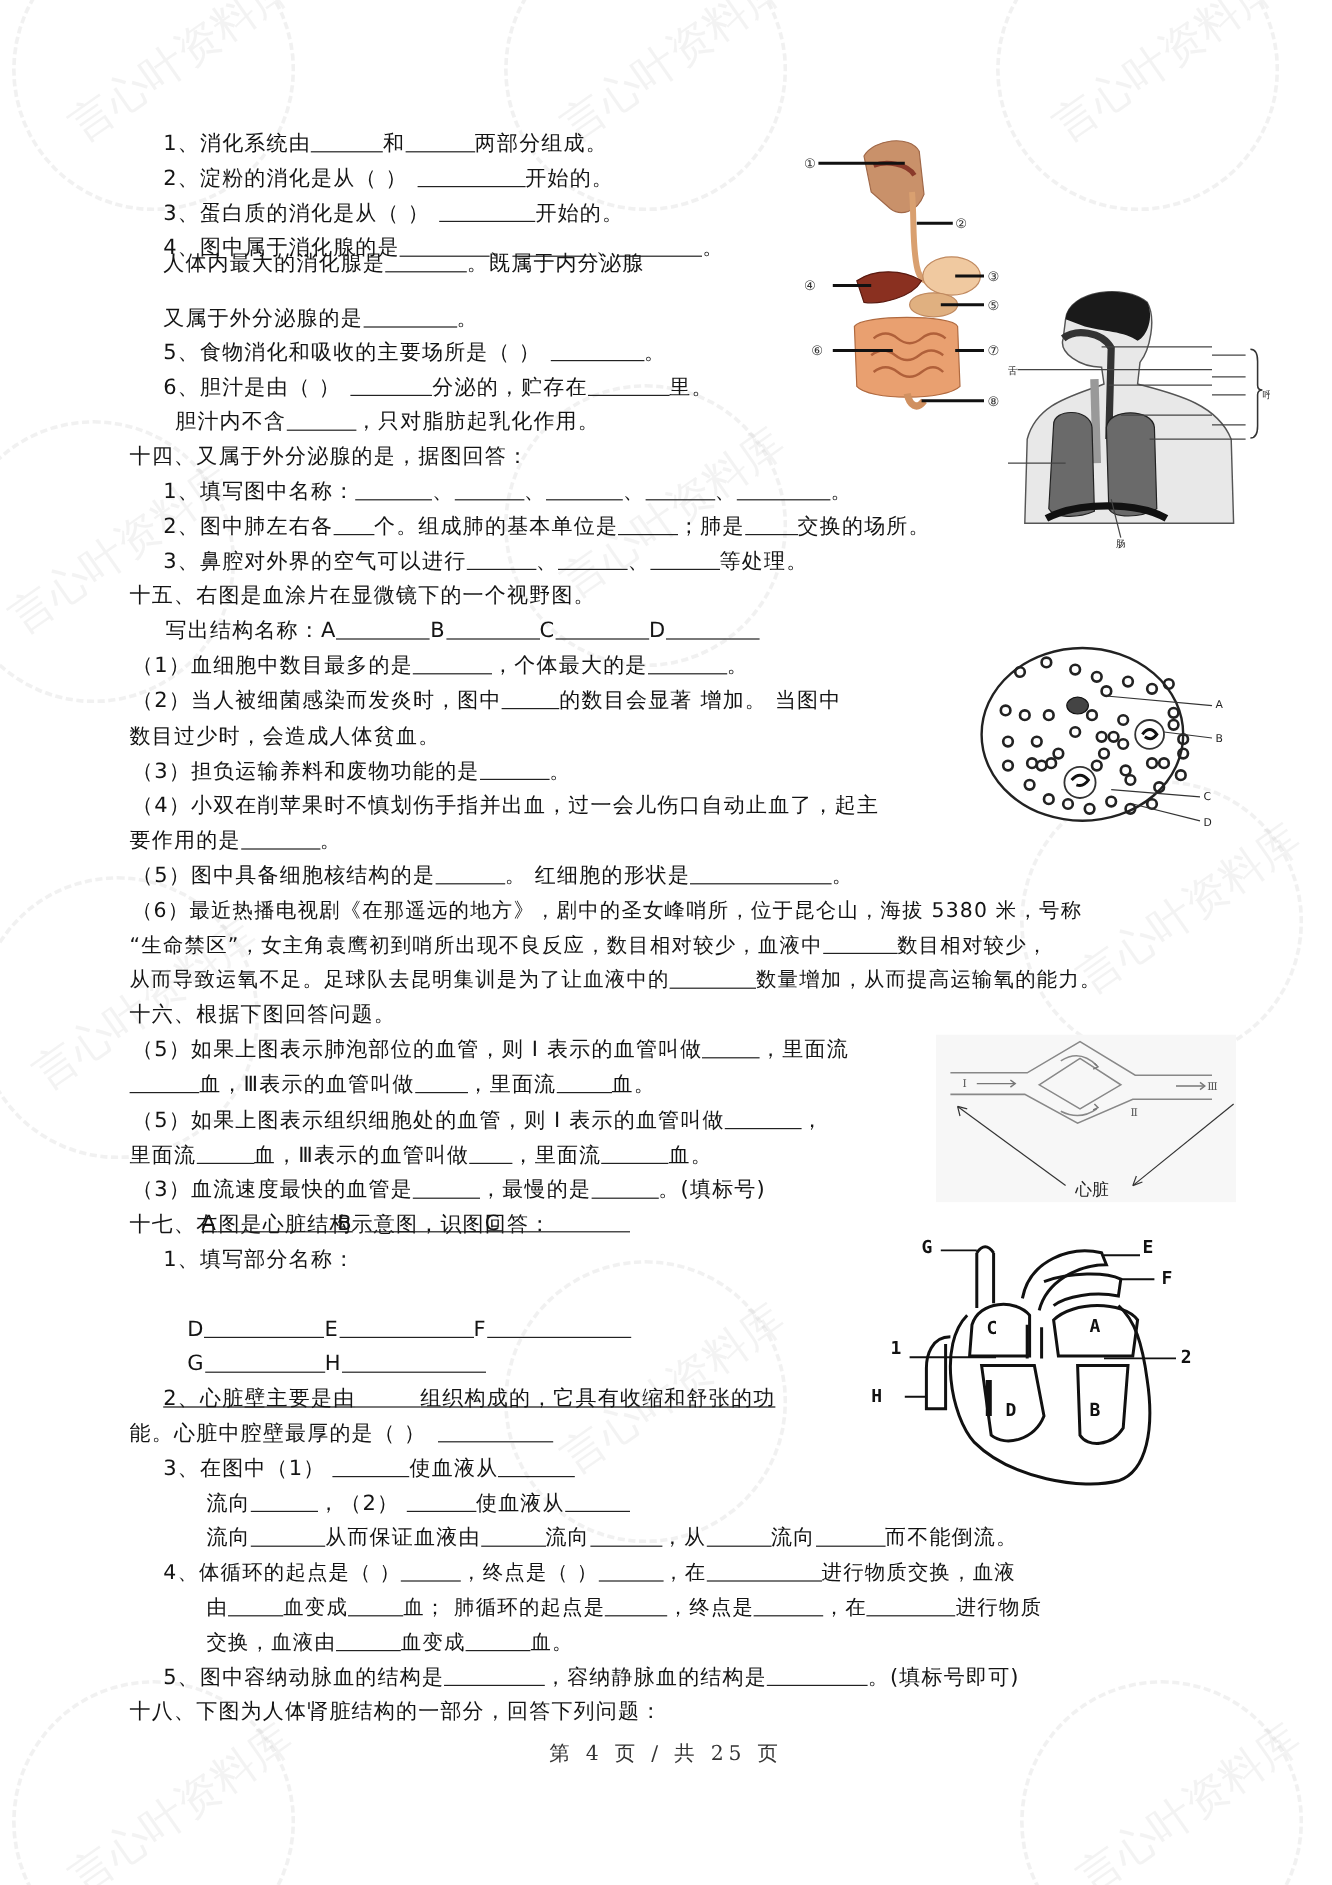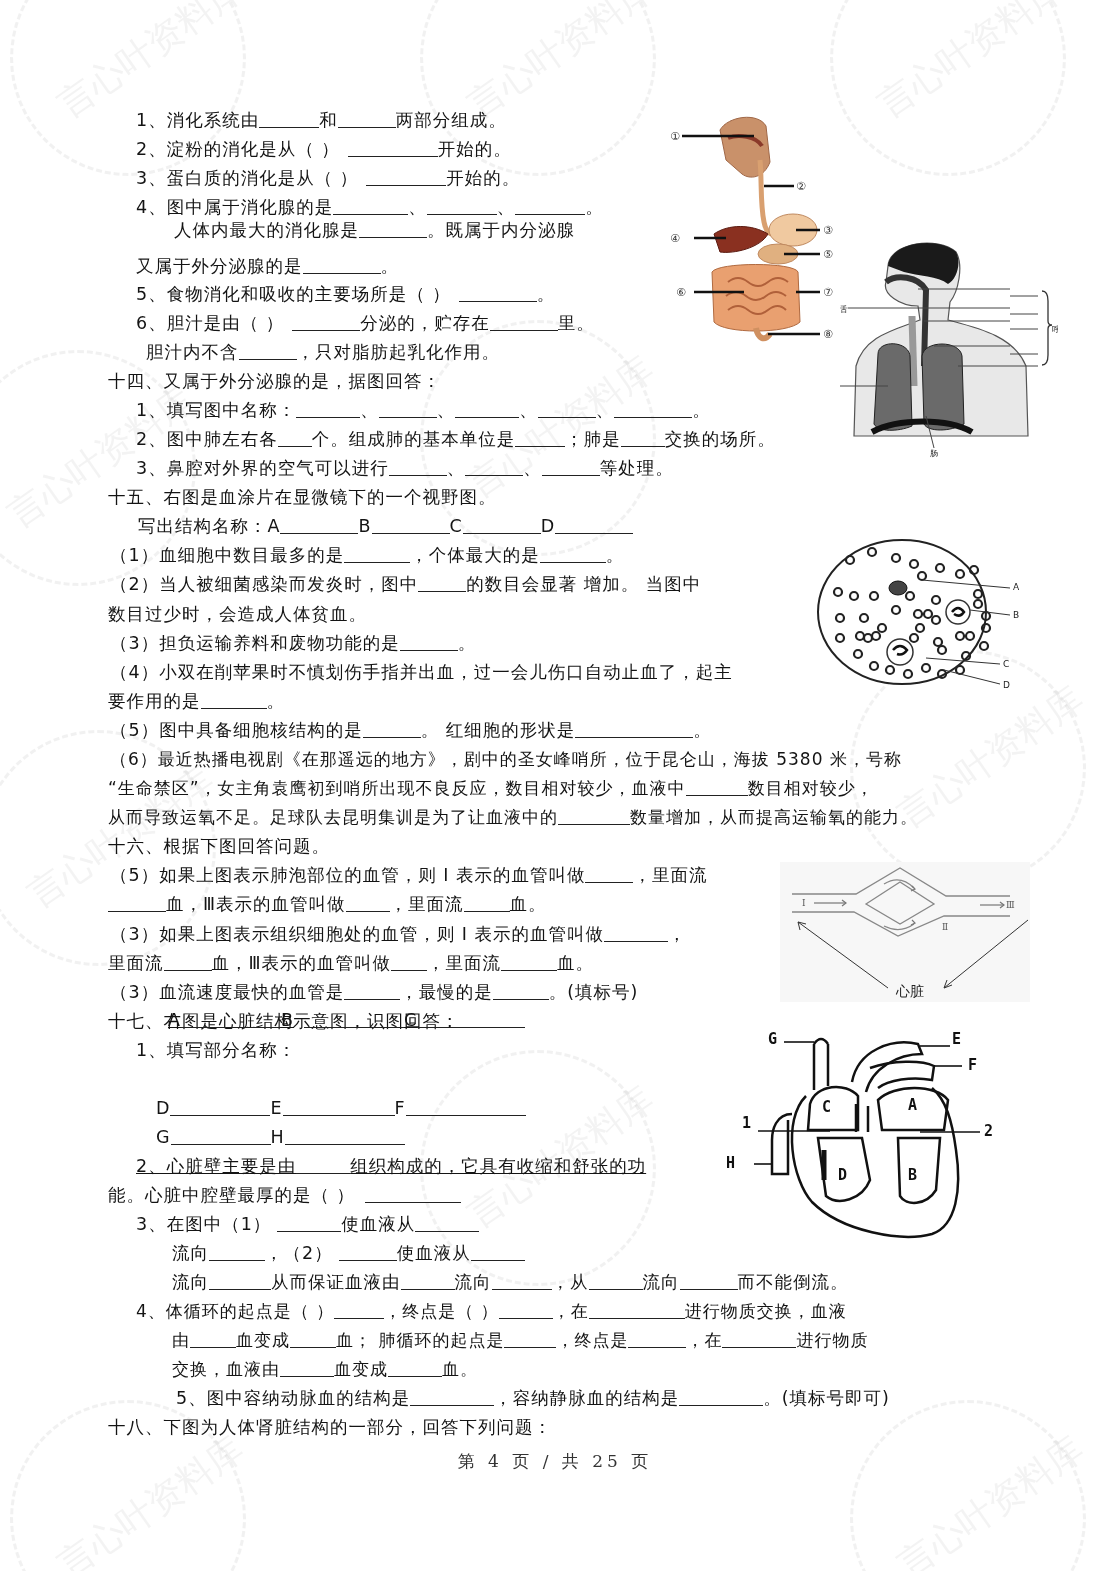--- a/index.html
+++ b/index.html
@@ -68,21 +68,21 @@
   </div>
   <div class="line" style="left:136px;top:135px;">
     <span>2、淀粉的消化是从（    ）</span><span class="b" style="width:90px;margin-left:8px"></span><span>开始的。</span>
   </div>
   <div class="line" style="left:136px;top:164px;">
     <span>3、蛋白质的消化是从（    ）</span><span class="b" style="width:80px;margin-left:8px"></span><span>开始的。</span>
   </div>
   <div class="line" style="left:136px;top:193px;">
     <span>4、图中属于消化腺的是</span><span class="b" style="width:75px"></span><span>、</span><span class="b" style="width:70px"></span><span>、</span><span class="b" style="width:70px"></span><span>。</span>
   </div>
-  <div class="line" style="left:136px;top:216px;margin-left:38px;">
+  <div class="line" style="left:136px;top:206px;">
     <span>人体内最大的消化腺是</span><span class="b" style="width:68px"></span><span>。既属于内分泌腺</span>
   </div>
   <div class="line" style="left:136px;top:252px;">
     <span>又属于外分泌腺的是</span><span class="b" style="width:78px"></span><span>。</span>
   </div>
   <div class="line" style="left:136px;top:280px;">
     <span>5、食物消化和吸收的主要场所是（    ）</span><span class="b" style="width:78px;margin-left:8px"></span><span>。</span>
   </div>
   <div class="line" style="left:136px;top:309px;">
     <span>6、胆汁是由（   ）</span><span class="b" style="width:68px;margin-left:8px"></span><span>分泌的，贮存在</span><span class="b" style="width:68px"></span><span>里。</span>
@@ -271,21 +271,21 @@
 
 <div>
   <div class="line" style="left:108px;top:832px;">十六、根据下图回答问题。</div>
   <div class="line" style="left:110px;top:861px;">
     <span>（5）如果上图表示肺泡部位的血管，则 Ⅰ 表示的血管叫做</span><span class="b" style="width:48px"></span><span>，里面流</span>
   </div>
   <div class="line" style="left:108px;top:890px;">
     <span class="b" style="width:58px"></span><span>血，Ⅲ表示的血管叫做</span><span class="b" style="width:44px"></span><span>，里面流</span><span class="b" style="width:46px"></span><span>血。</span>
   </div>
   <div class="line" style="left:110px;top:920px;">
-    <span>（3）如果上图表示组织细胞处的血管，则 Ⅰ 表示的血管叫做</span><span class="b" style="width:64px"></span><span>，</span>
+    <span>（5）如果上图表示组织细胞处的血管，则 Ⅰ 表示的血管叫做</span><span class="b" style="width:64px"></span><span>，</span>
   </div>
   <div class="line" style="left:108px;top:949px;">
     <span>里面流</span><span class="b" style="width:48px"></span><span>血，Ⅲ表示的血管叫做</span><span class="b" style="width:36px"></span><span>，里面流</span><span class="b" style="width:56px"></span><span>血。</span>
   </div>
   <div class="line" style="left:110px;top:978px;">
     <span>（3）血流速度最快的血管是</span><span class="b" style="width:56px"></span><span>，最慢的是</span><span class="b" style="width:56px"></span><span>。(填标号)</span>
   </div>
 </div>
 
 <div class="fig" style="left:780px;top:862px;width:250px;height:140px;">
@@ -350,21 +350,21 @@
   </div>
   <div class="line" style="left:136px;top:1297px;font-size:17px;">
     <span>4、体循环的起点是（   ）</span><span class="b" style="width:50px"></span><span>，终点是（    ）</span><span class="b" style="width:54px"></span><span>，在</span><span class="b" style="width:96px"></span><span>进行物质交换，血液</span>
   </div>
   <div class="line" style="left:172px;top:1326px;font-size:17px;">
     <span>由</span><span class="b" style="width:46px"></span><span>血变成</span><span class="b" style="width:46px"></span><span>血；  肺循环的起点是</span><span class="b" style="width:52px"></span><span>，终点是</span><span class="b" style="width:58px"></span><span>，在</span><span class="b" style="width:74px"></span><span>进行物质</span>
   </div>
   <div class="line" style="left:172px;top:1355px;font-size:17px;">
     <span>交换，血液由</span><span class="b" style="width:54px"></span><span>血变成</span><span class="b" style="width:54px"></span><span>血。</span>
   </div>
-  <div class="line" style="left:136px;top:1384px;margin-left:40px;">
+  <div class="line" style="left:136px;top:1384px;">
     <span>5、图中容纳动脉血的结构是</span><span class="b" style="width:84px"></span><span>，容纳静脉血的结构是</span><span class="b" style="width:84px"></span><span>。(填标号即可)</span>
   </div>
 </div>
 
 <div class="fig" style="left:722px;top:1020px;width:290px;height:225px;">
   <svg width="290" height="225" viewBox="0 0 290 225">
     <g fill="none" stroke="#111" stroke-width="2.5">
       <path d="M84 76 C 60 100, 70 160, 90 182 C 120 212, 180 222, 210 214 C 234 206, 240 170, 234 130 C 230 100, 224 80, 210 68"></path>
       <path d="M92 24 L 92 70 M 106 24 L 106 66 M92 24 Q 99 14 106 24"></path>
       <path d="M130 62 C 136 30, 170 18, 196 24 L 200 34 C 176 34, 150 48, 144 72"></path>

